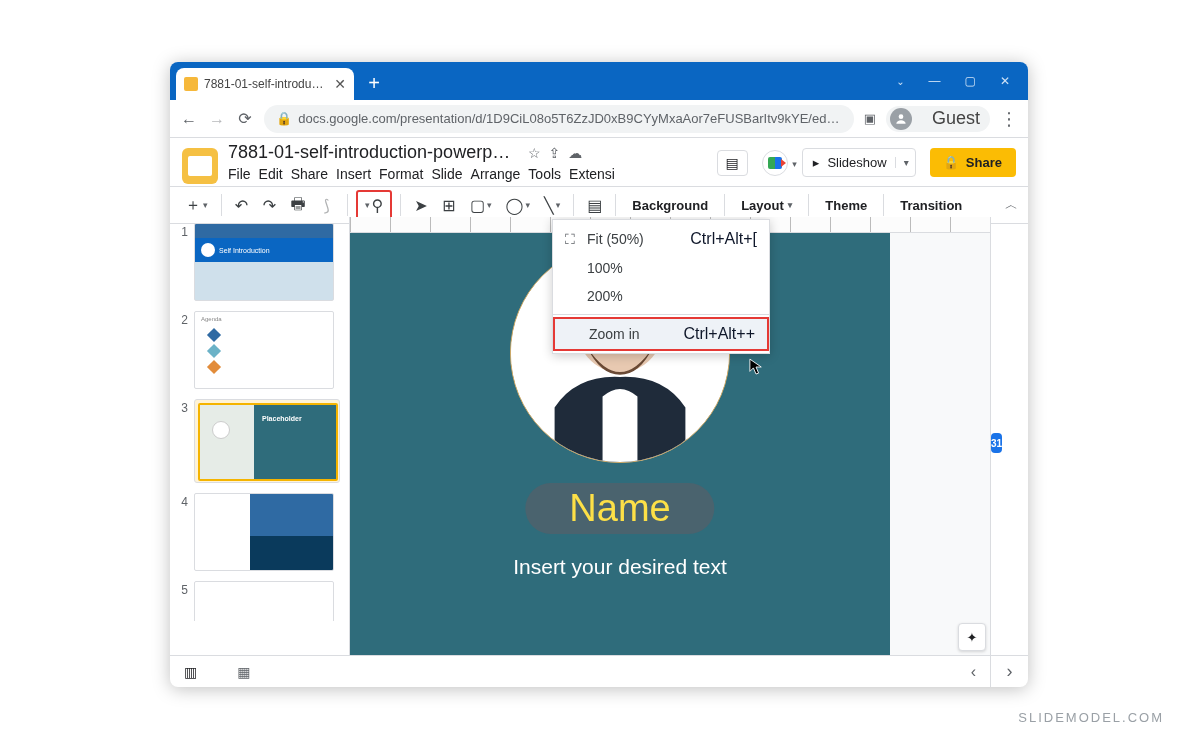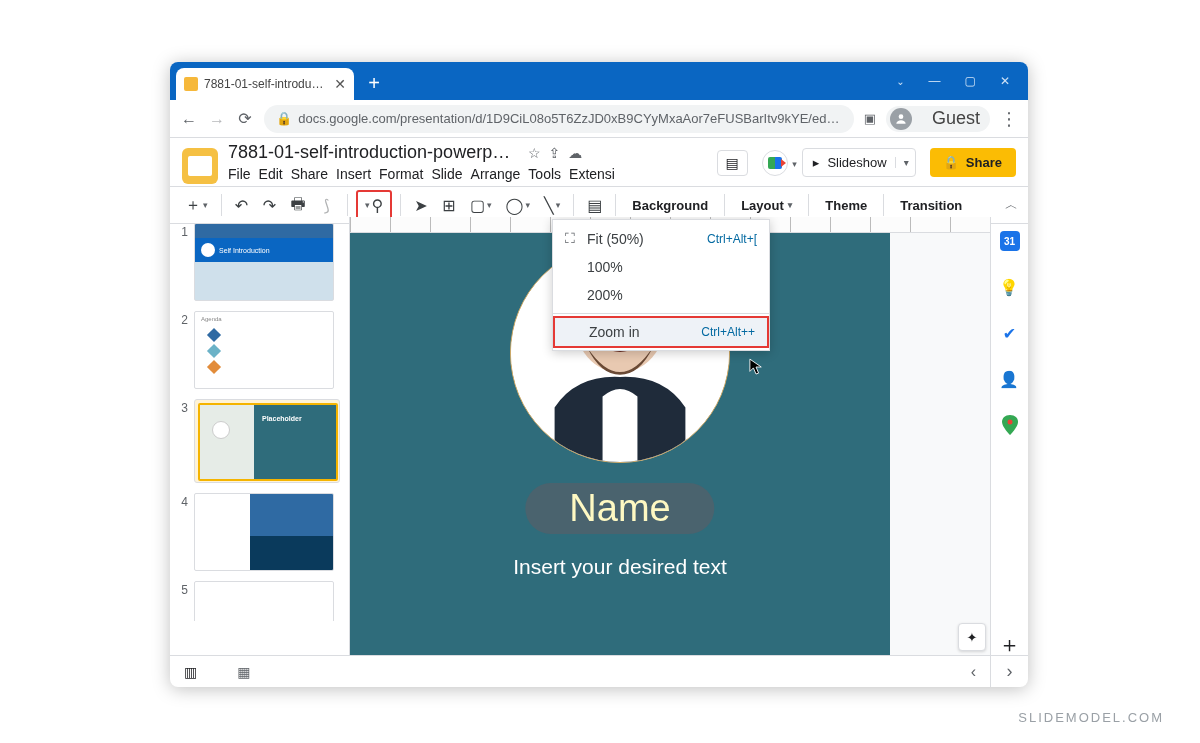--- a/index.html
+++ b/index.html
@@ -188,49 +188,49 @@
   }
   .portrait {
     position:absolute; top:10px; left:50%; transform:translateX(-50%);
     width: 220px; height: 220px; border-radius:50%; background:#fff;
     border:1px solid #d0a965; overflow:hidden;
     display:flex; align-items:center; justify-content:center;
   }
   .portrait svg{width:220px;height:220px;}
   .name-pill {
     position:absolute; top:250px; left:50%; transform:translateX(-50%);
-    background:#4a636e; color:#fef9c3; font-size:38px; padding:4px 44px;
+    background:#4a636e; color:#fde047; font-size:38px; padding:4px 44px;
     border-radius: 30px;
   }
   .sample-txt {
     position:absolute; top:320px; left:0; right:0; text-align:center; color:#fff;
     font-size:21px; line-height:1.35;
   }
   
   .zoom-menu {
     position:absolute; left:202px; top:2px; width:218px; background:#fff;
     border:1px solid #dadce0; box-shadow:0 2px 10px rgba(0,0,0,0.2);
     z-index: 50; padding: 4px 0;
   }
   .zoom-item {
     display:flex; align-items:center; padding: 6px 12px; font-size:14px; color:#3c4043;
     cursor:pointer; position:relative;
   }
   .zoom-item .icon { width:22px; display:inline-block; font-size:14px; color:#5f6368; }
-  .zoom-item .sc { margin-left:auto; color:#0369a1; font-size:12px;}
+  .zoom-item .sc { margin-left:auto; color:#0f172a; font-size:16px;}
   .zoom-item.highlight {
     border:2px solid #e53935; margin:-2px 0;
     background:#eef2f7;
   }
   .zoom-sep{height:1px;background:#dadce0;margin:4px 0;}
   .cursor-svg{position:absolute;right:6px;top:138px;width:14px;height:18px;pointer-events:none;}
   
   .sidepanel {
     position:absolute; right:0; top:155px; bottom:32px; width:38px;
-    border-left:1px solid #dadce0; display:flex; flex-direction:column;
+    border-left:1px solid #dadce0; display:flex; flex-direction:row;
     align-items:center; padding-top:14px; gap:26px;
   }
   .sidepanel .sp-icon{width:20px;height:20px;display:flex;align-items:center;justify-content:center;cursor:pointer;font-size:16px;}
   .sidepanel .add{font-size:22px;color:#202124;margin-top:4px;}
   
   .bottombar {
     position:absolute; left:0; right:38px; bottom:0; height:32px; border-top:1px solid #dadce0;
     display:flex; align-items:center; padding:0 14px; gap:40px; color:#5f6368;
   }
   .bottombar .icon{cursor:pointer;font-size:14px;}

